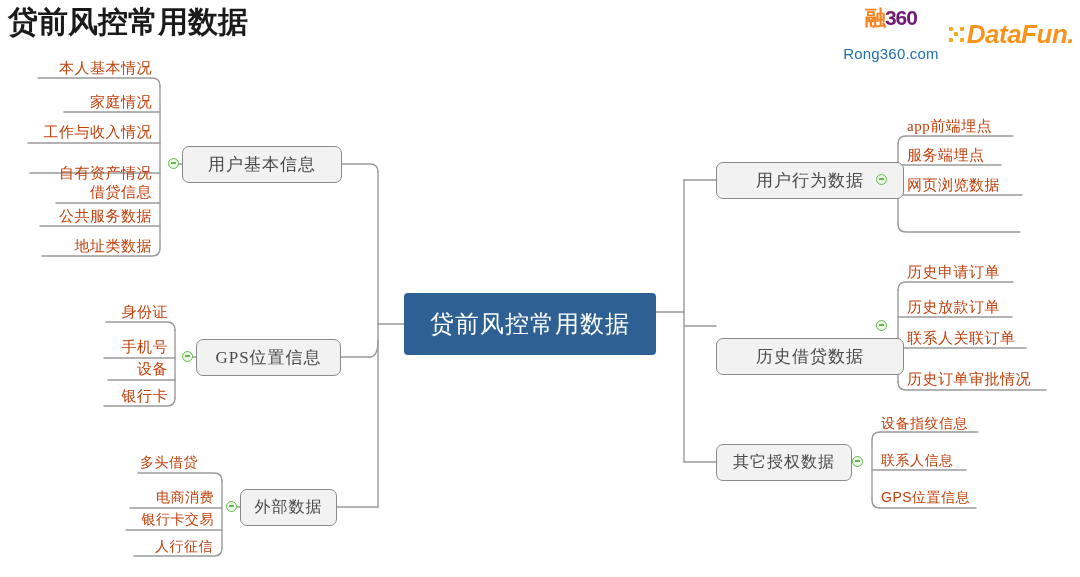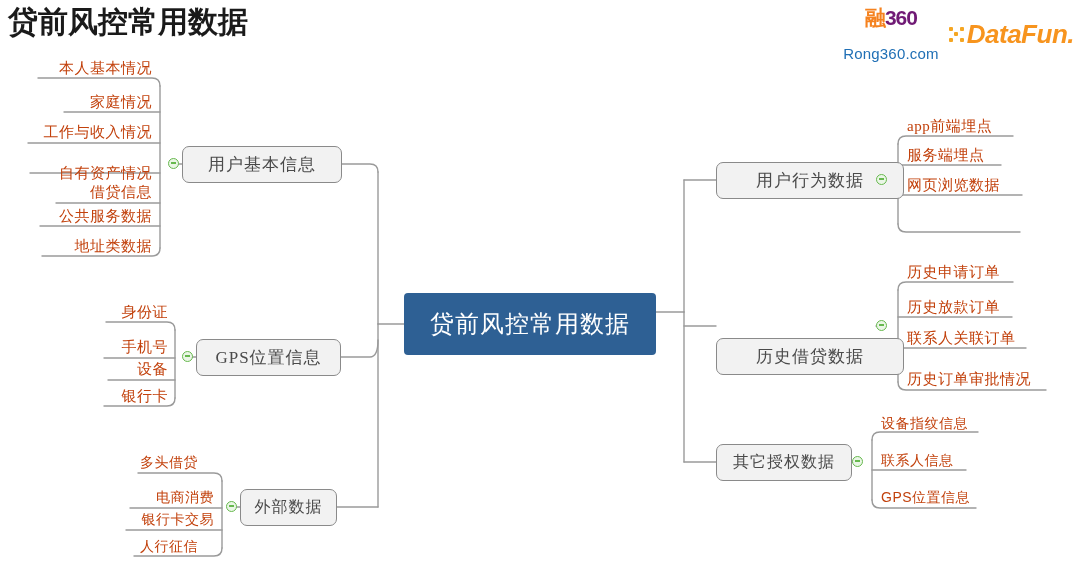--- a/index.html
+++ b/index.html
@@ -222,21 +222,21 @@
   <div class="leaf ralign" style="left:106px;top:337px;width:62px;">手机号</div>
   <div class="leaf ralign" style="left:120px;top:359px;width:48px;">设备</div>
   <div class="leaf ralign" style="left:106px;top:386px;width:62px;">银行卡</div>
 
   <div class="node-branch sans" style="left:240px;top:489px;width:97px;height:37px;">外部数据</div>
   <div class="toggle" style="left:226px;top:501px;"></div>
 
   <div class="leaf sans ralign" style="left:124px;top:452px;width:74px;">多头借贷</div>
   <div class="leaf sans ralign" style="left:140px;top:487px;width:74px;">电商消费</div>
   <div class="leaf sans ralign" style="left:126px;top:509px;width:88px;">银行卡交易</div>
-  <div class="leaf sans ralign" style="left:124px;top:536px;width:74px;">人行征信</div>
+  <div class="leaf sans ralign" style="left:147px;top:536px;width:74px;text-align:center;">人行征信</div>
 
   <div class="node-branch" style="left:716px;top:162px;width:188px;height:37px;">用户行为数据</div>
   <div class="toggle" style="left:876px;top:174px;"></div>
 
   <div class="leaf lalign" style="left:907px;top:116px;width:112px;">app前端埋点</div>
   <div class="leaf lalign" style="left:907px;top:145px;width:112px;">服务端埋点</div>
   <div class="leaf lalign" style="left:907px;top:175px;width:122px;">网页浏览数据</div>
 
   <div class="node-branch" style="left:716px;top:308px;width:188px;height:37px;margin-top:30px;">历史借贷数据</div>
   <div class="toggle" style="left:876px;top:320px;"></div>

